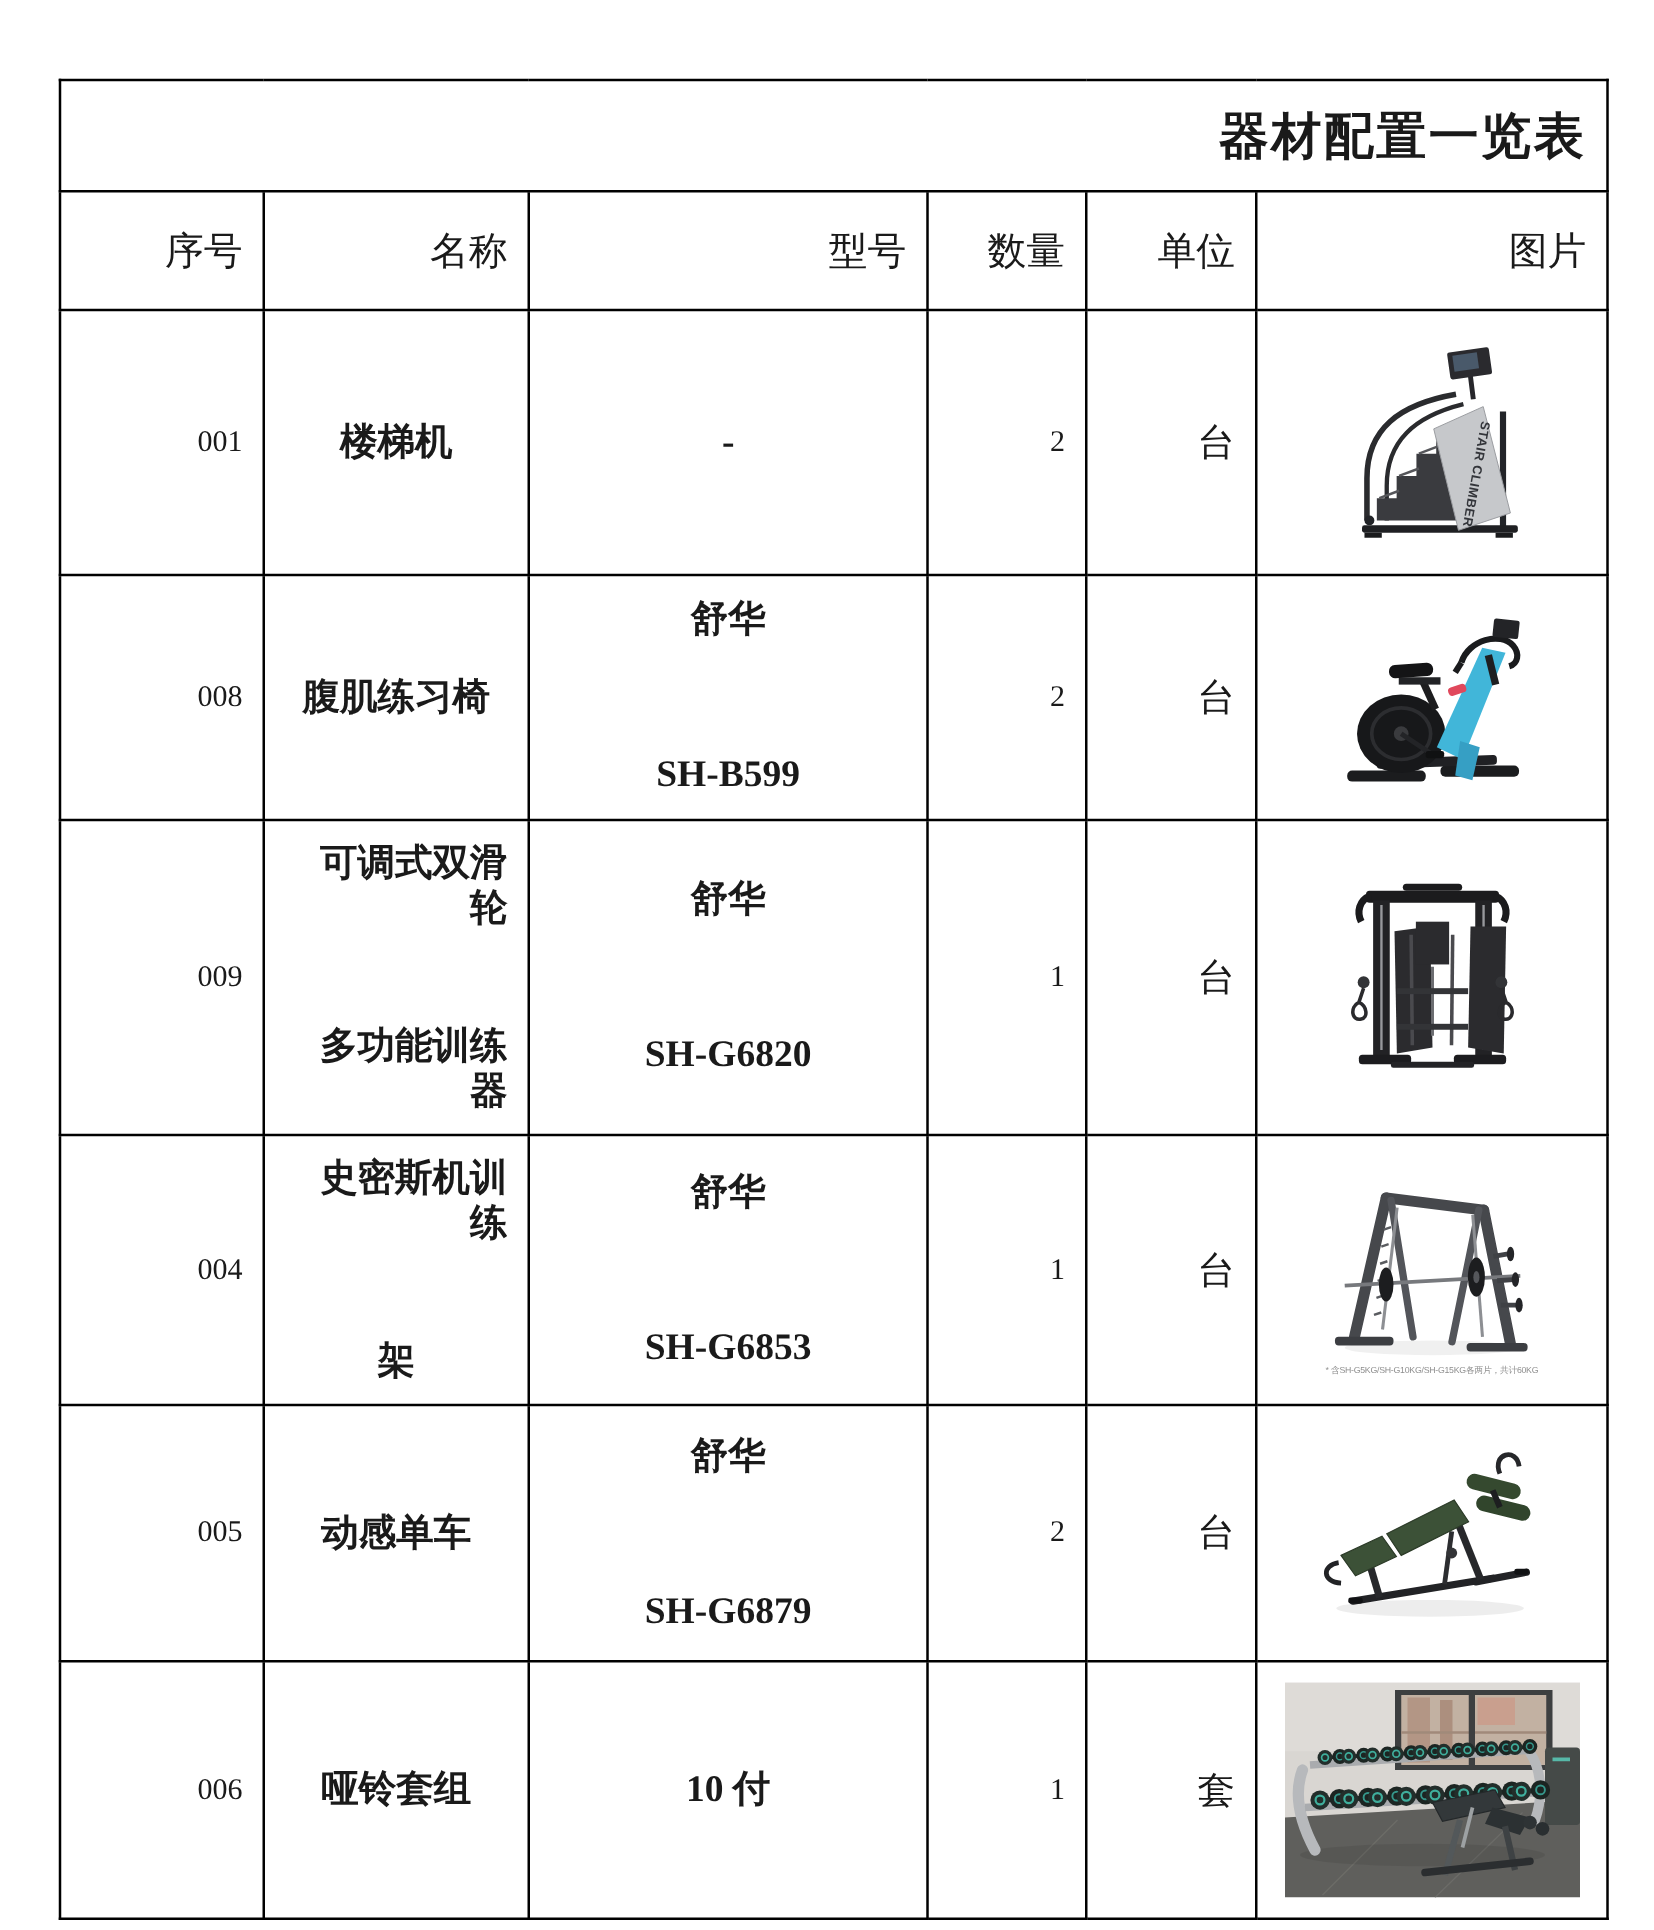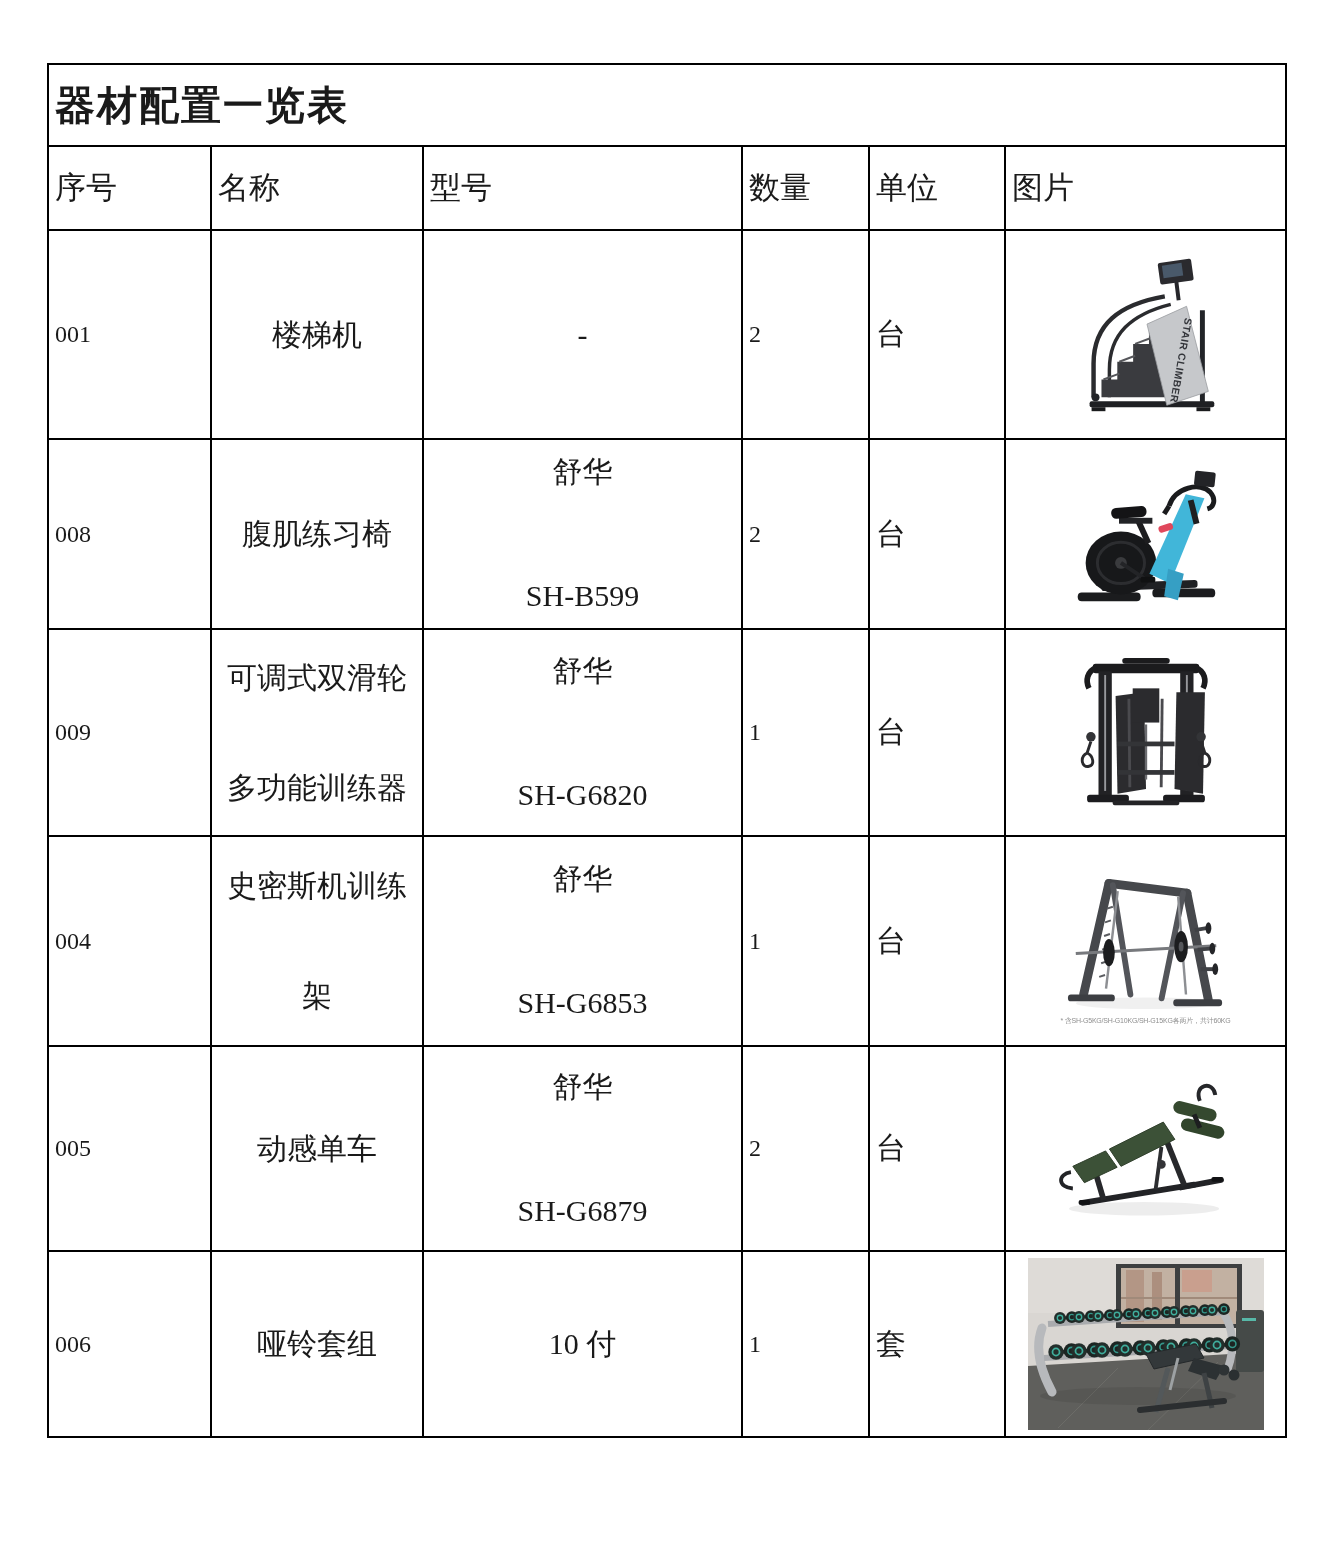--- a/index.html
+++ b/index.html
@@ -1,24 +1,24 @@
 <!DOCTYPE html>
 <html><head>
 <meta charset="utf-8">
 <style>
   html,body{margin:0;padding:0;background:#ffffff;}
   body{width:1323px;height:1544px;position:relative;font-family:"Liberation Serif","DejaVu Serif",serif;color:#1a1a1a;}
   .sheet{position:absolute;left:47px;top:63px;}
   table.equip{border-collapse:collapse;table-layout:fixed;width:1238px;background:#fff;}
-  table.equip td,table.equip th{border:2px solid #000;text-align:left;vertical-align:middle;padding:6px;overflow:hidden;}
+  table.equip td,table.equip th{border:2px solid #000;text-align:right;vertical-align:middle;padding:16px;overflow:hidden;}
   .title-cell{font-size:40px;font-weight:bold;letter-spacing:2px;}
   th{font-size:31px;font-weight:normal;}
   td{font-size:30px;}
   .num{font-size:24px;}
-  .cell-lines{display:flex;flex-direction:column;align-items:center;justify-content:center;line-height:1.2;}
+  .cell-lines{display:flex;flex-direction:column;align-items:center;justify-content:center;line-height:1.2;font-weight:bold;}
   .line:empty{display:none;}
   .name-lines .line + .line{margin-top:74px;}
   .model-lines .line + .line{margin-top:88px;}
   figure{margin:0;display:flex;flex-direction:column;align-items:center;justify-content:center;}
   .img-caption{font-family:"Liberation Sans","DejaVu Sans",sans-serif;font-size:7px;color:#8e8e8e;letter-spacing:-0.2px;margin-top:2px;white-space:nowrap;}
   svg{display:block;}
 </style>
 </head>
 <body>
 
@@ -31,21 +31,21 @@
     <col style="width:127px">
         <col style="width:136px">
         <col style="width:281px">
   </colgroup>
 
   <tbody>
         <tr style="height:82px">
     <td colspan="6" class="title-cell">器材配置一览表</td>
   </tr>
 
-  <tr style="height:84px">
+  <tr style="height:95px">
     <th>序号</th>
     <th>名称</th>
     <th>型号</th>
     <th>数量</th>
     <th>单位</th>
     <th>图片</th>
   </tr>
 
   <tr style="height:209px">
     <td class="num">001</td>

